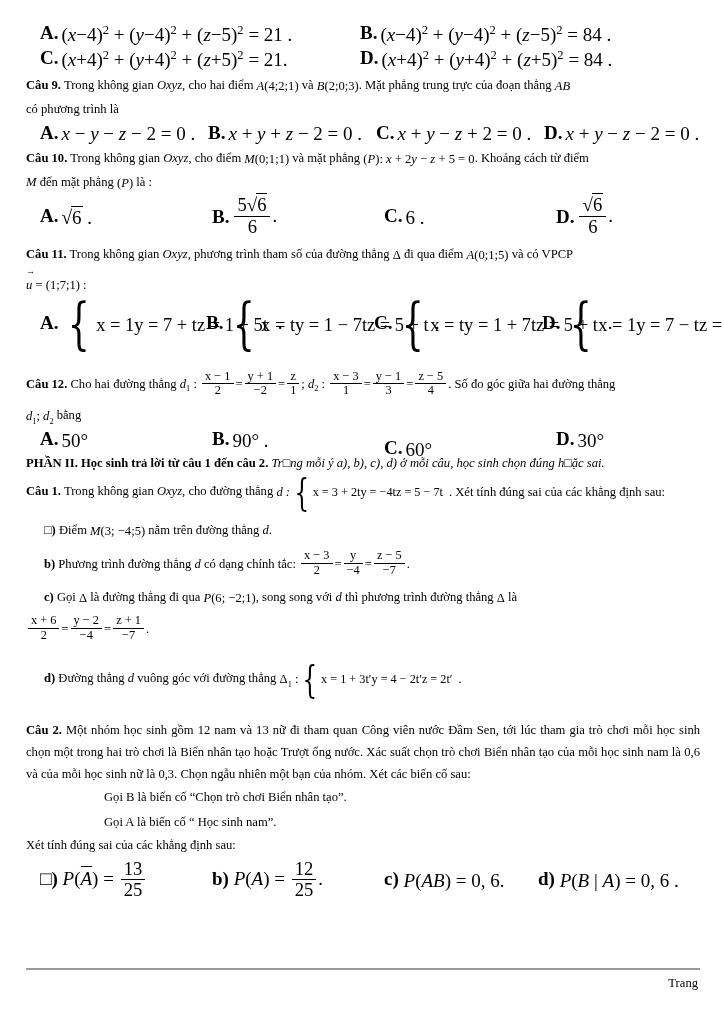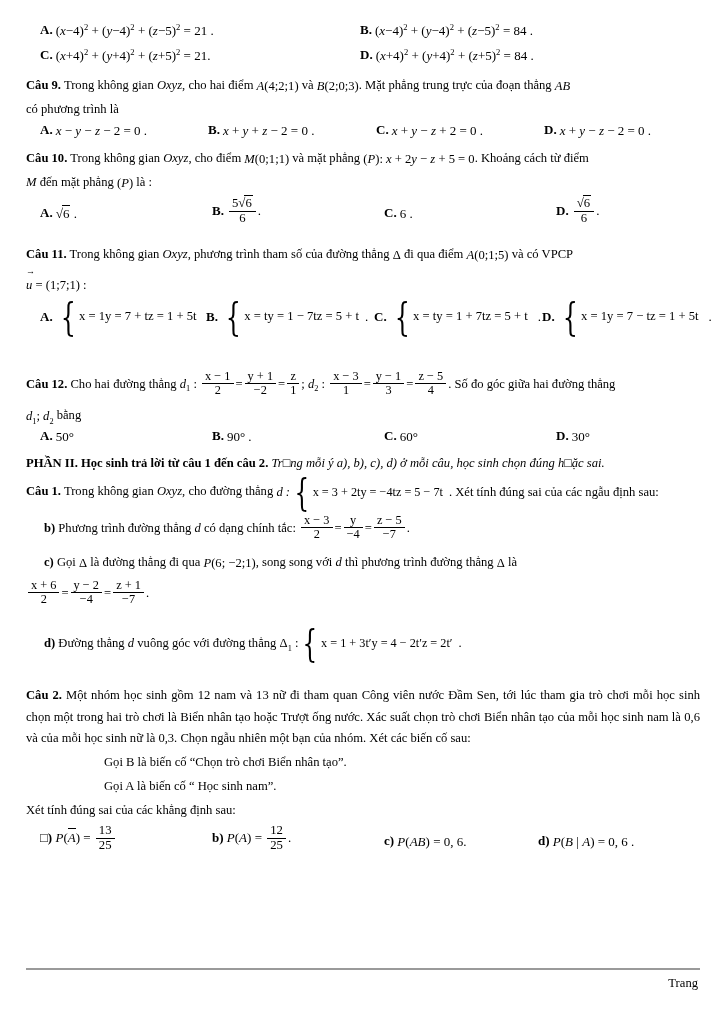--- a/index.html
+++ b/index.html
@@ -107,21 +107,21 @@
     line-height: 1.42;
     font-size: 0.97em;
     padding-left: 1px;
   }
   .sys > .rows > div { white-space: nowrap; }
 
   
   .optrow { position: relative; height: 0; }
   .opt {
     position: absolute;
-    font-size: 13px;
+    font-size: 19px;
     white-space: nowrap;
   }
   .opt .lbl { font-weight: bold; margin-right: 3px; }
 
   .sublist { margin-left: 18px; }
   .sublist2 { margin-left: 78px; }
 
   
   .footer-rule {
     position: absolute;
@@ -270,43 +270,50 @@
     <span>bằng</span>
   </div>
 
   <div class="optrow" style="height:24px;">
     <div class="opt" style="left:14px; top:0;">
       <span class="lbl">A.</span><span class="math">50°</span>
     </div>
     <div class="opt" style="left:186px; top:0;">
       <span class="lbl">B.</span><span class="math">90° .</span>
     </div>
-    <div class="opt" style="left:358px; top:0;">
+    <div class="opt" style="left:358px; top:9px;">
       <span class="lbl">C.</span><span class="math">60°</span>
     </div>
     <div class="opt" style="left:530px; top:0;">
       <span class="lbl">D.</span><span class="math">30°</span>
     </div>
   </div>
 
   <div class="para">
     <span class="b">PHẦN II. Học sinh trả lời từ câu 1 đến câu 2.</span>
     <span class="i">Tr□ng mỗi ý a), b), c), d) ở mỗi câu, học sinh chọn đúng h□ặc sai.</span>
   </div>
 
   <div class="para" style="margin-top:4px; line-height:1.9;">
     <span class="b">Câu 1.</span>
     <span>Trong không gian</span>
     <span class="mi">Oxyz</span><span>, cho đường thẳng</span>
     <span class="math" style="font-style:italic;">d :</span><span class="sys">
           <span class="brace">{</span>
           <span class="rows"><div class="math">x = 3 + 2t</div><div class="math">y = −4t</div><div class="math">z = 5 − 7t</div></span>
-        </span><span style="margin-left:6px;">. Xét tính đúng sai của các ngẫu định sau:</span>
-  </div>
-
+        </span><span style="margin-left:6px;">. Xét tính đúng sai của các khẳng định sau:</span>
+  </div>
+
+  <div class="para sublist" style="margin-top:12px;">
+    <span class="b">□)</span>
+    <span>Điểm</span>
+    <span class="math"><span class="mvar">M</span>(3; −4;5)</span>
+    <span>nằm trên đường thẳng</span>
+    <span class="mi">d</span><span>.</span>
+  </div>
 
   <div class="para sublist" style="margin-top:8px;">
     <span class="b">b)</span>
     <span>Phương trình đường thẳng</span>
     <span class="mi">d</span>
     <span>có dạng chính tắc:</span>
     <span class="math"><span class="frac"><span class="num">x − 3</span><span class="den">2</span></span>=<span class="frac"><span class="num">y</span><span class="den">−4</span></span>=<span class="frac"><span class="num">z − 5</span><span class="den">−7</span></span></span><span>.</span>
   </div>
 
   <div class="para sublist" style="margin-top:8px;">

